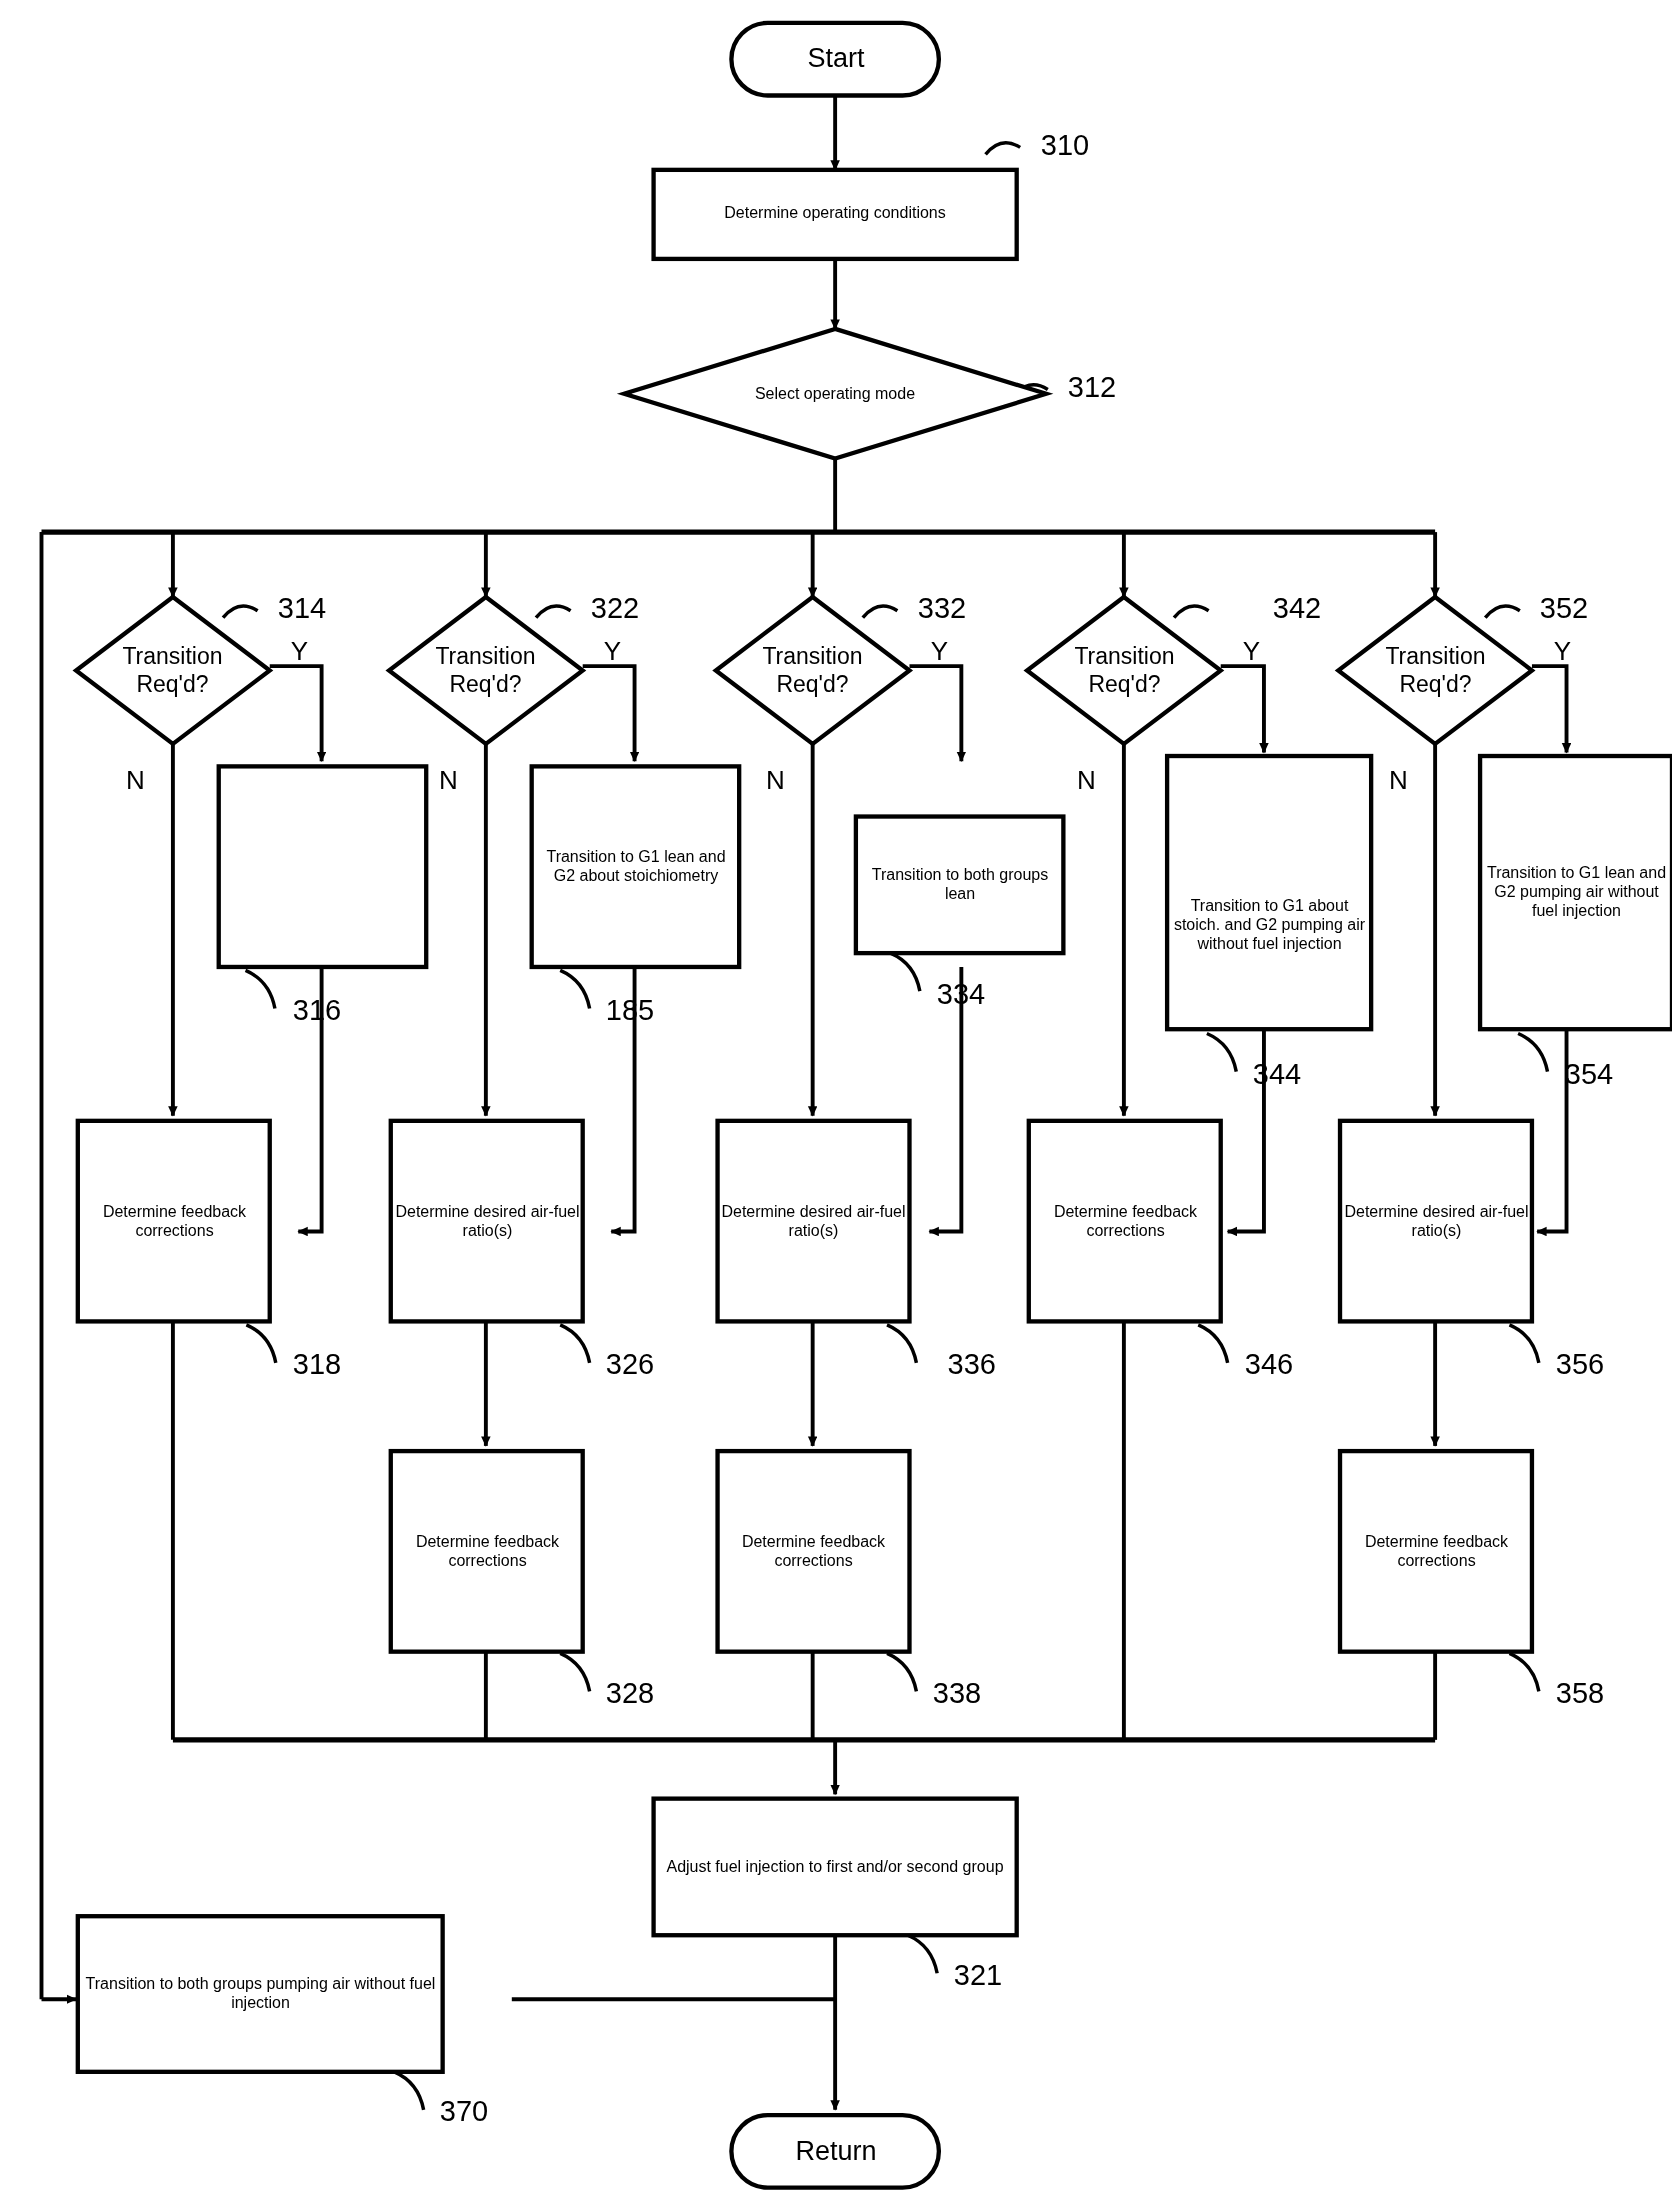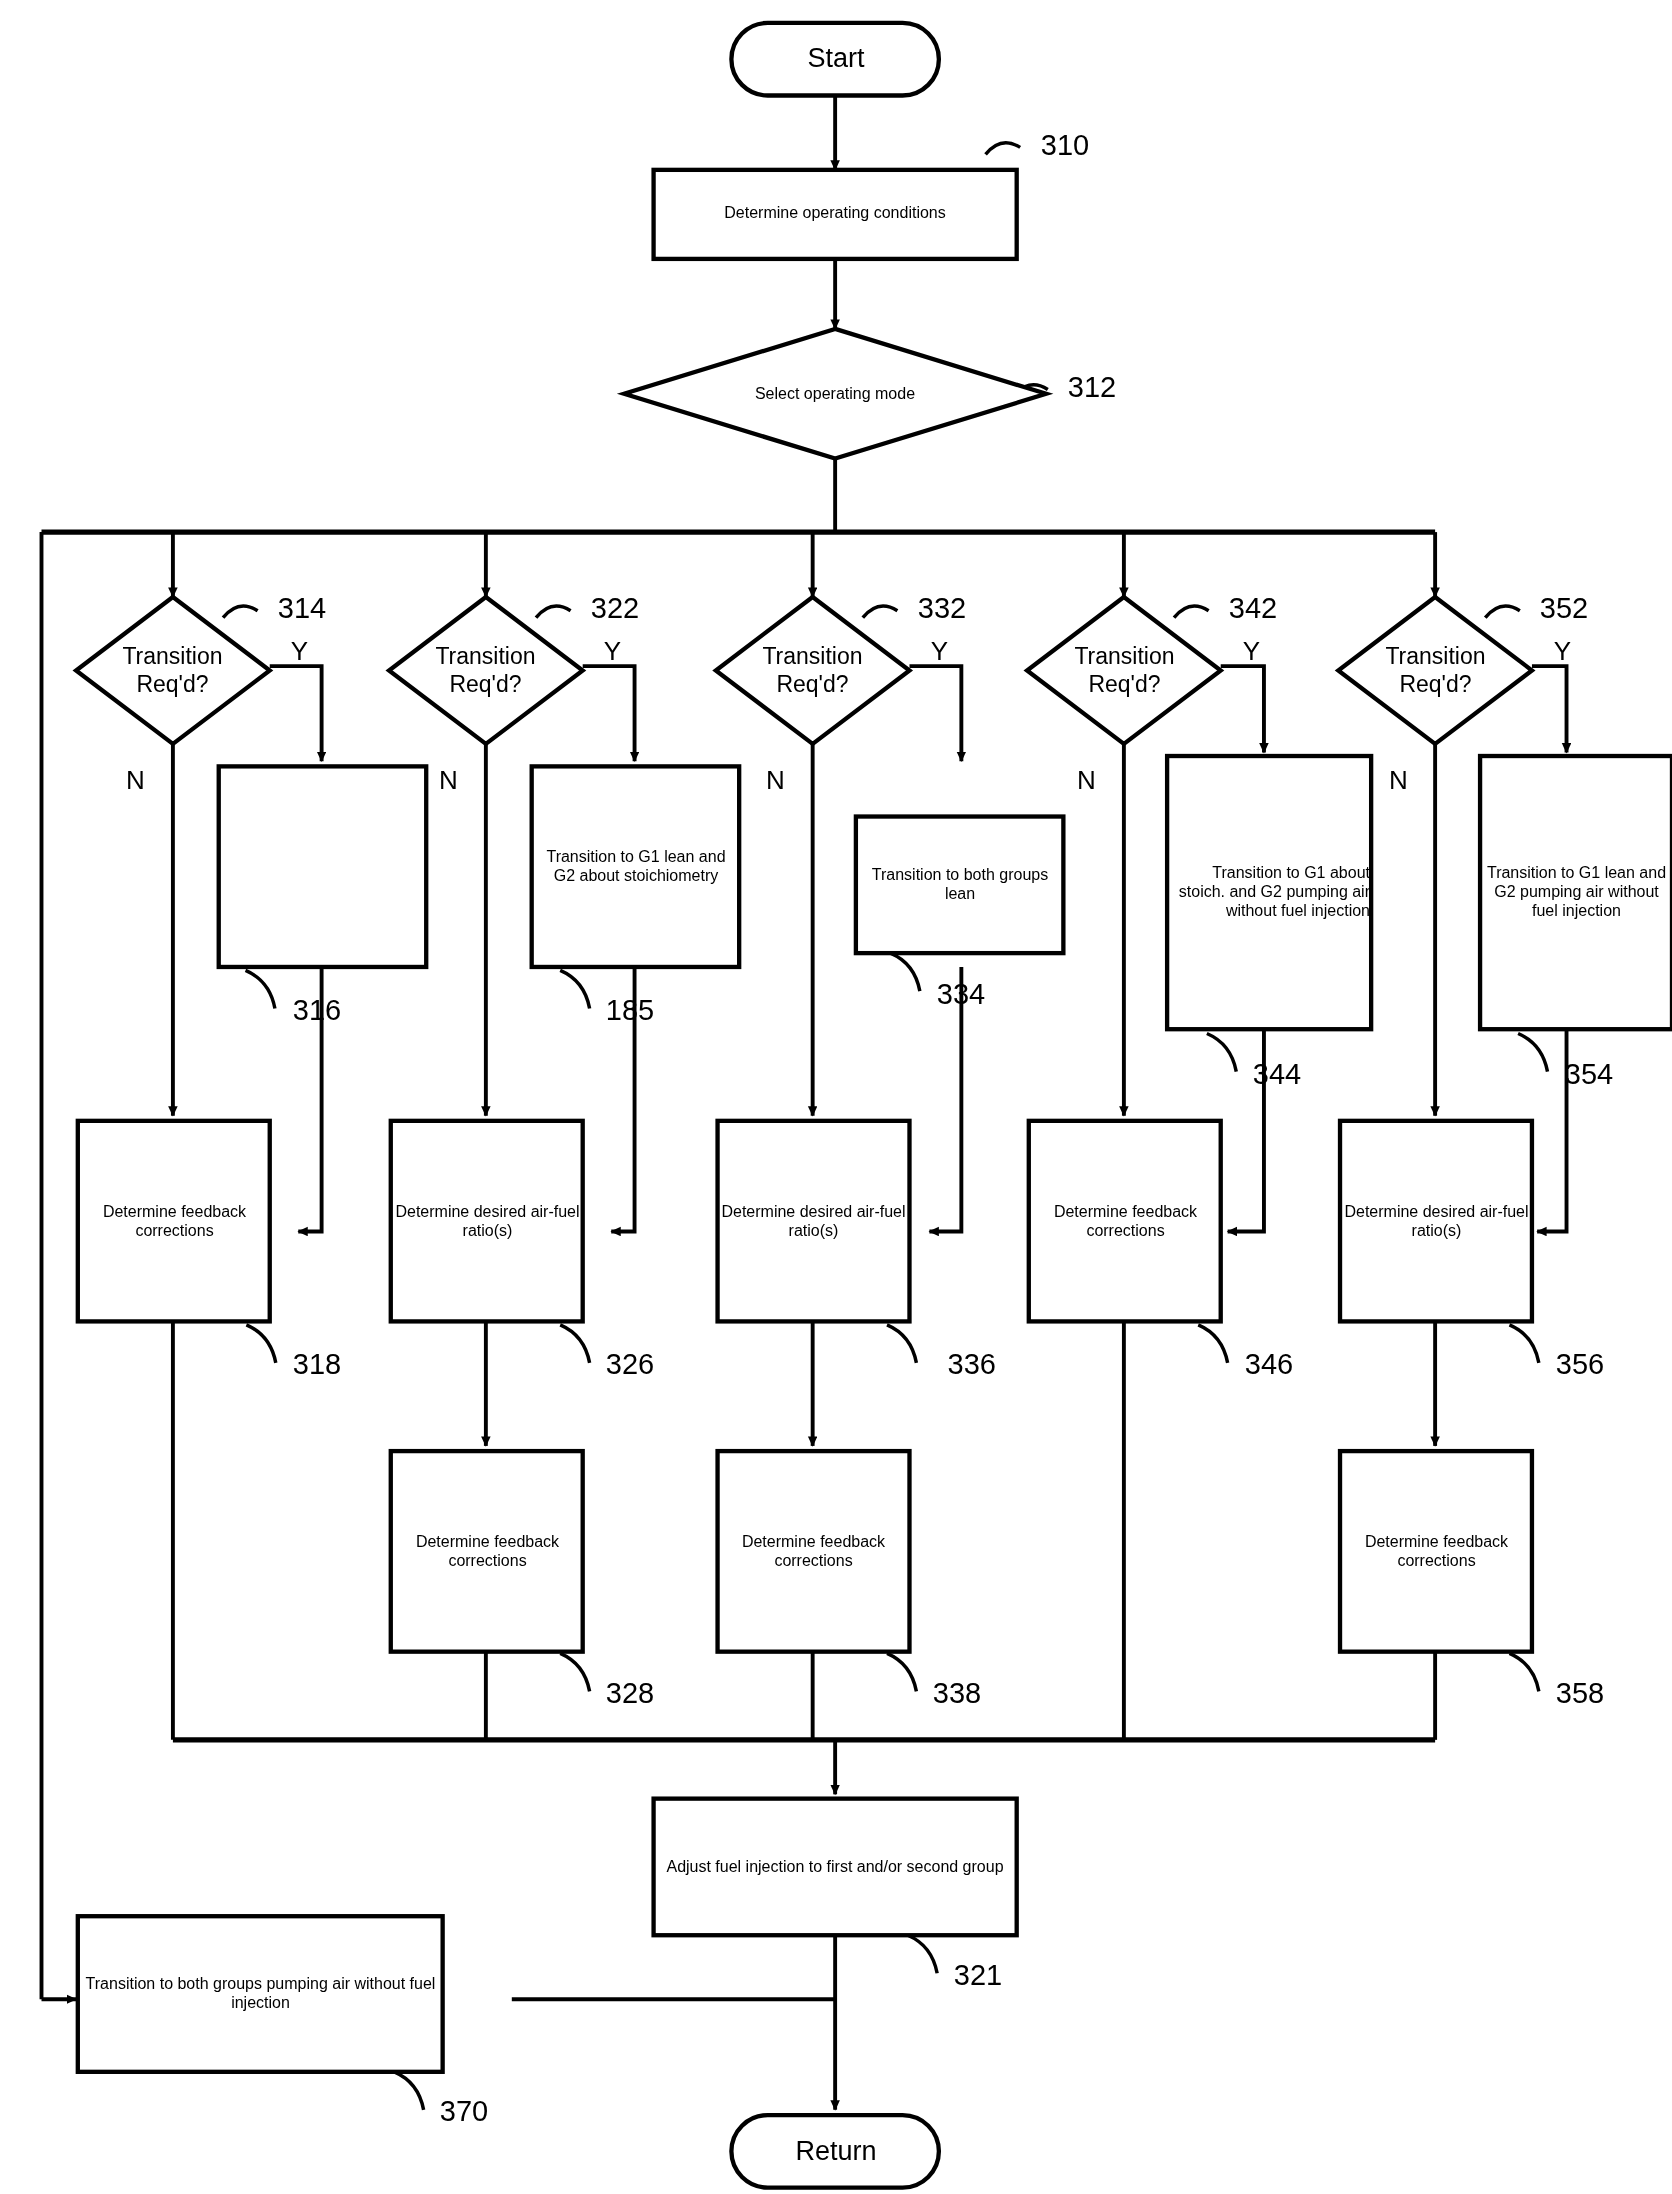--- a/index.html
+++ b/index.html
@@ -192,25 +192,25 @@
   <div class="lbl node-text ctr" style="left:858px;top:816px;width:204px;height:137px;">Transition to both groups lean</div>
   <div class="lbl ref" style="left:922px;top:977px;width:78px;">334</div>
 
   <div class="lbl node-text ctr" style="left:719px;top:1121px;width:189px;height:201px;">Determine desired air-fuel ratio(s)</div>
   <div class="lbl ref" style="left:918px;top:1347px;width:78px;text-align:right;">336</div>
 
   <div class="lbl node-text ctr" style="left:719px;top:1451px;width:189px;height:201px;">Determine feedback corrections</div>
   <div class="lbl ref" style="left:918px;top:1676px;width:78px;">338</div>
 
   <div class="lbl diamond-text ctr" style="left:1038px;top:640px;width:173px;height:61px;">Transition Req'd?</div>
-  <div class="lbl ref" style="left:1214px;top:591px;width:78px;">342</div>
+  <div class="lbl ref" style="left:1258px;top:591px;width:78px;">342</div>
   <div class="lbl yn" style="left:1237px;top:636px;width:29px;">Y</div>
   <div class="lbl yn" style="left:1072px;top:765px;width:29px;">N</div>
 
-  <div class="lbl node-text ctr" style="left:1169px;top:756px;width:201px;height:273px;text-align:right;">Transition to G1 about stoich.  and G2 pumping air without fuel injection</div>
+  <div class="lbl node-text ctr" style="left:1169px;top:789px;width:201px;height:273px;">Transition to G1 about stoich.  and G2 pumping air without fuel injection</div>
   <div class="lbl ref" style="left:1238px;top:1057px;width:78px;">344</div>
 
   <div class="lbl node-text ctr" style="left:1031px;top:1121px;width:189px;height:201px;">Determine feedback corrections</div>
   <div class="lbl ref" style="left:1230px;top:1347px;width:78px;">346</div>
 
   <div class="lbl diamond-text ctr" style="left:1349px;top:640px;width:173px;height:61px;">Transition Req'd?</div>
   <div class="lbl ref" style="left:1525px;top:591px;width:78px;">352</div>
   <div class="lbl yn" style="left:1548px;top:636px;width:29px;">Y</div>
   <div class="lbl yn" style="left:1384px;top:765px;width:29px;">N</div>
 

